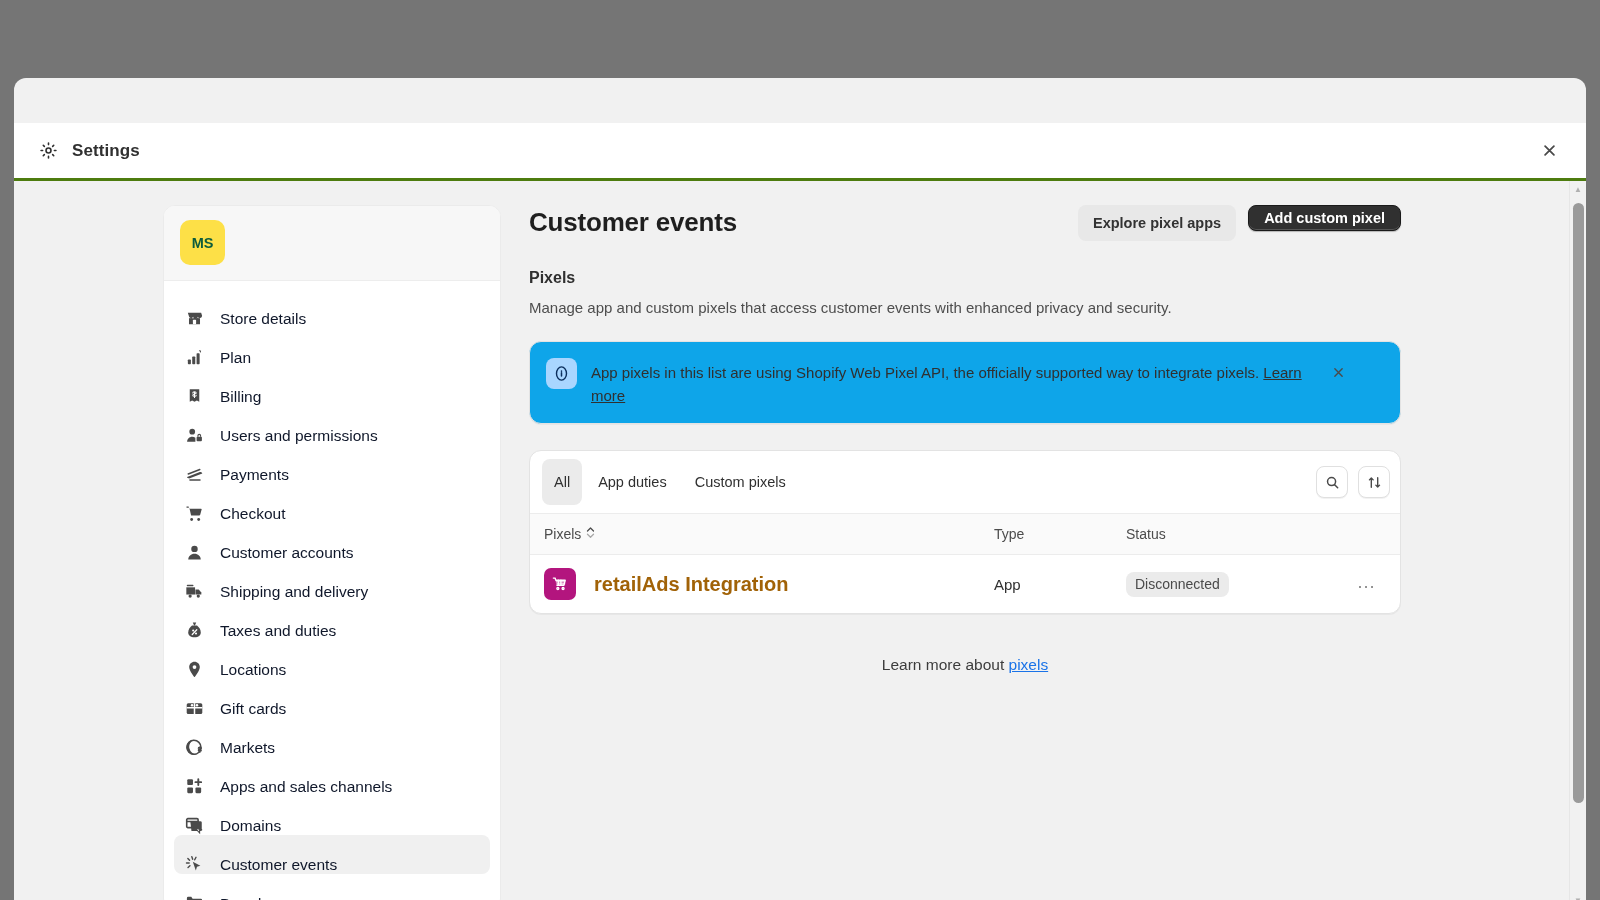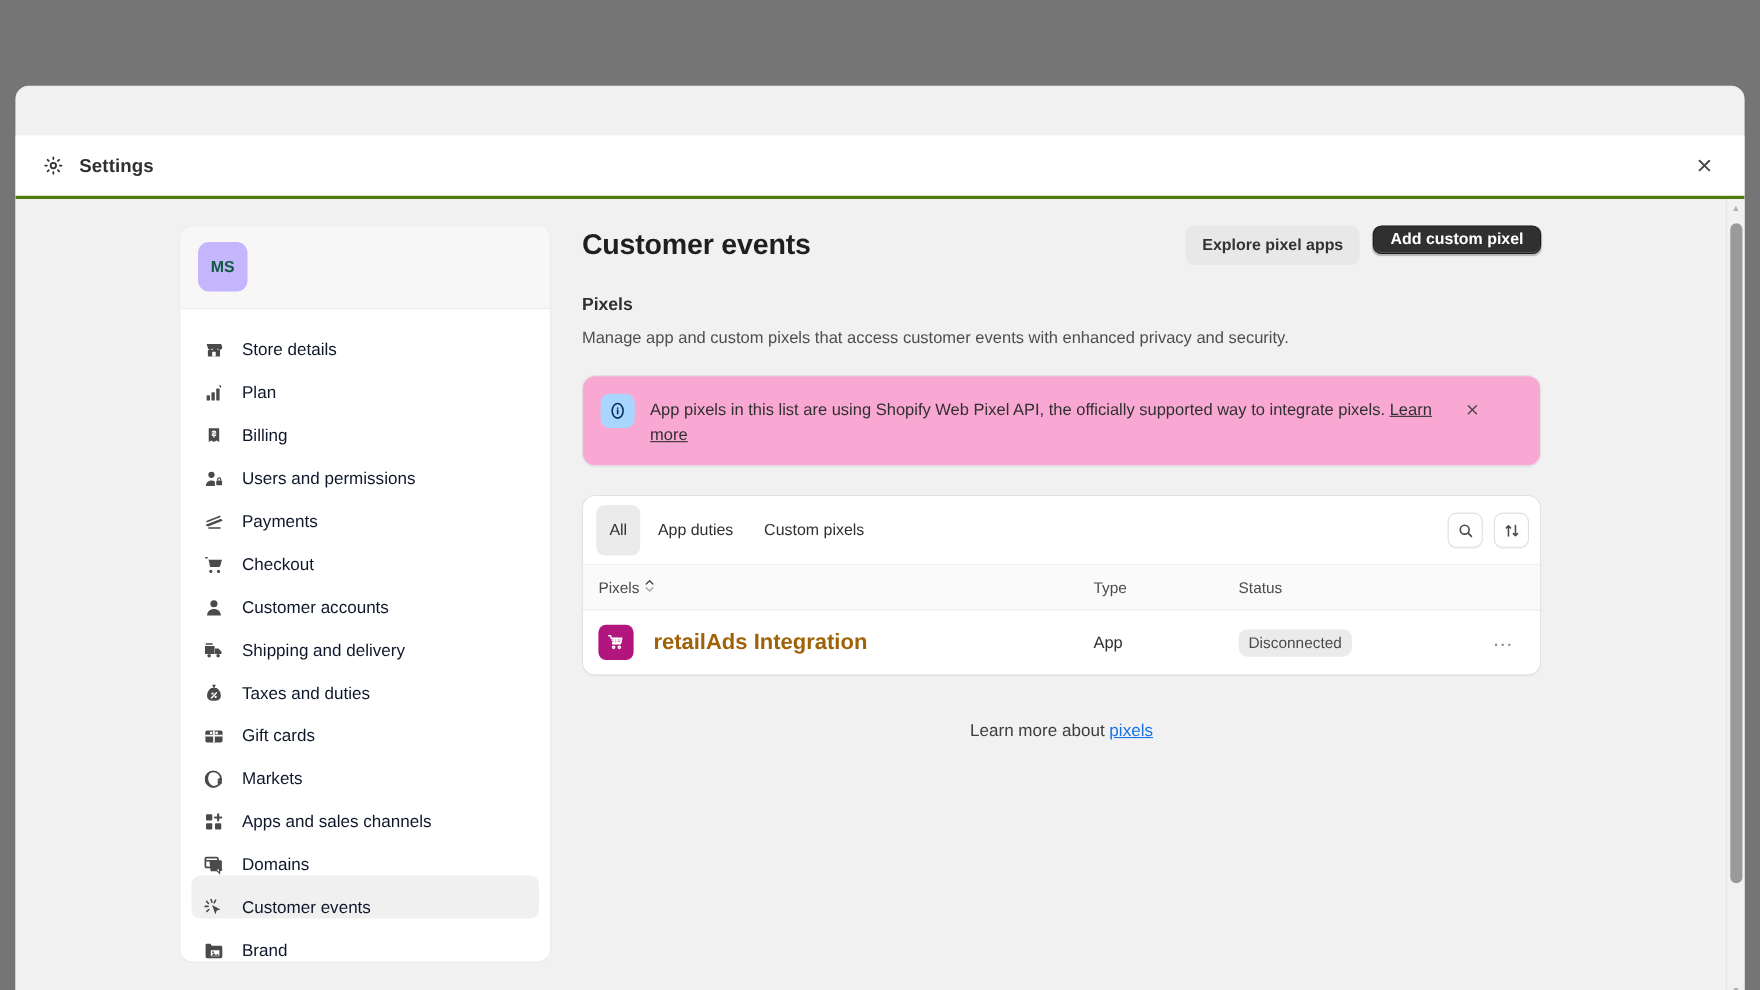--- a/index.html
+++ b/index.html
@@ -62,21 +62,21 @@
     max-height: 706px;
   }
   .shop-head {
     display: flex; align-items: center; gap: 16px;
     padding: 14px 16px 15px 16px;
     background: #f7f7f7;
     border-bottom: 1px solid #ededed;
   }
   .avatar {
     width: 45px; height: 45px; border-radius: 10px;
-    background: #c4b5fd;
+    background: #fde047;
     display: flex; align-items: center; justify-content: center;
     font-size: 14.5px; font-weight: 600; color: #0d5c3d;
     flex: 0 0 45px;
   }
   .shop-name { font-size: 16.5px; font-weight: 700; color: #2f2f2f; line-height: 1.3; }
   .shop-url  { font-size: 14.5px; color: #6b6b6b; line-height: 1.45; }
 
   .nav { padding: 8px 10px 0 10px; }
   .nav-item {
     display: flex; align-items: flex-end; gap: 16px;
@@ -121,21 +121,21 @@
     box-shadow: inset 0 -1px 0 rgba(255,255,255,.18), 0 1px 1px rgba(0,0,0,.25);
     border: 1px solid #1a1a1a;
     height: 26px;
   }
 
   .sec-title { font-size: 16px; font-weight: 700; color: #303030; margin-bottom: 10px; }
   .sec-desc  { font-size: 15px; color: #4e4e4e; margin-bottom: 22px; line-height: 1.45; }
 
   
   .banner {
-    background: #f9a8d4; border: 1px solid #e3e3e3;
+    background: #0ea5e9; border: 1px solid #e3e3e3;
     border-radius: 12px; padding: 16px 16px 16px 16px;
     display: flex; gap: 14px; align-items: flex-start;
     margin-bottom: 26px;
     box-shadow: 0 1px 0 rgba(0,0,0,.04);
   }
   .banner-ico {
     width: 31px; height: 31px; border-radius: 8px;
     background: #a9d6ff; color: #13315c;
     display: flex; align-items: center; justify-content: center;
     flex: 0 0 31px;
@@ -364,20 +364,29 @@
               <span class="nav-ico">
                 <svg width="19" height="19" viewBox="0 0 20 20" fill="#4a4a4a">
                   <path d="M7.4 4.8h5.2c2.4 1.7 4 4.4 4 7.2 0 3-2.4 5-6.6 5s-6.6-2-6.6-5c0-2.8 1.6-5.5 4-7.2z"></path>
                   <path d="M8.2 1.6h3.6l-1.4 3.2H9.6z"></path>
                   <circle cx="8.6" cy="10" r="1.1" fill="#fff"></circle>
                   <circle cx="11.6" cy="13.2" r="1.1" fill="#fff"></circle>
                   <path d="M12.4 9.2l-4.8 5" stroke="#fff" stroke-width="1.3" stroke-linecap="round"></path>
                 </svg>
               </span>
               <span>Taxes and duties</span>
+            </div>
+            <div class="nav-item">
+              <span class="nav-ico">
+                <svg width="19" height="19" viewBox="0 0 20 20" fill="#4a4a4a">
+                  <path d="M10 1.8c-3.2 0-5.6 2.4-5.6 5.5C4.4 11.6 10 18 10 18s5.6-6.4 5.6-10.7c0-3.1-2.4-5.5-5.6-5.5z"></path>
+                  <circle cx="10" cy="7.4" r="2" fill="#fff"></circle>
+                </svg>
+              </span>
+              <span>Locations</span>
             </div>
             <div class="nav-item">
               <span class="nav-ico">
                 <svg width="19" height="19" viewBox="0 0 20 20" fill="#4a4a4a">
                   <rect x="1.8" y="4.4" width="16.4" height="11.4" rx="1.6"></rect>
                   <path d="M10 4.4v11.4" stroke="#fff" stroke-width="1.6"></path>
                   <path d="M1.8 9.2h16.4" stroke="#fff" stroke-width="1.6"></path>
                   <circle cx="7.4" cy="6.6" r="1.3" fill="#fff"></circle>
                   <circle cx="12.6" cy="6.6" r="1.3" fill="#fff"></circle>
                 </svg>

